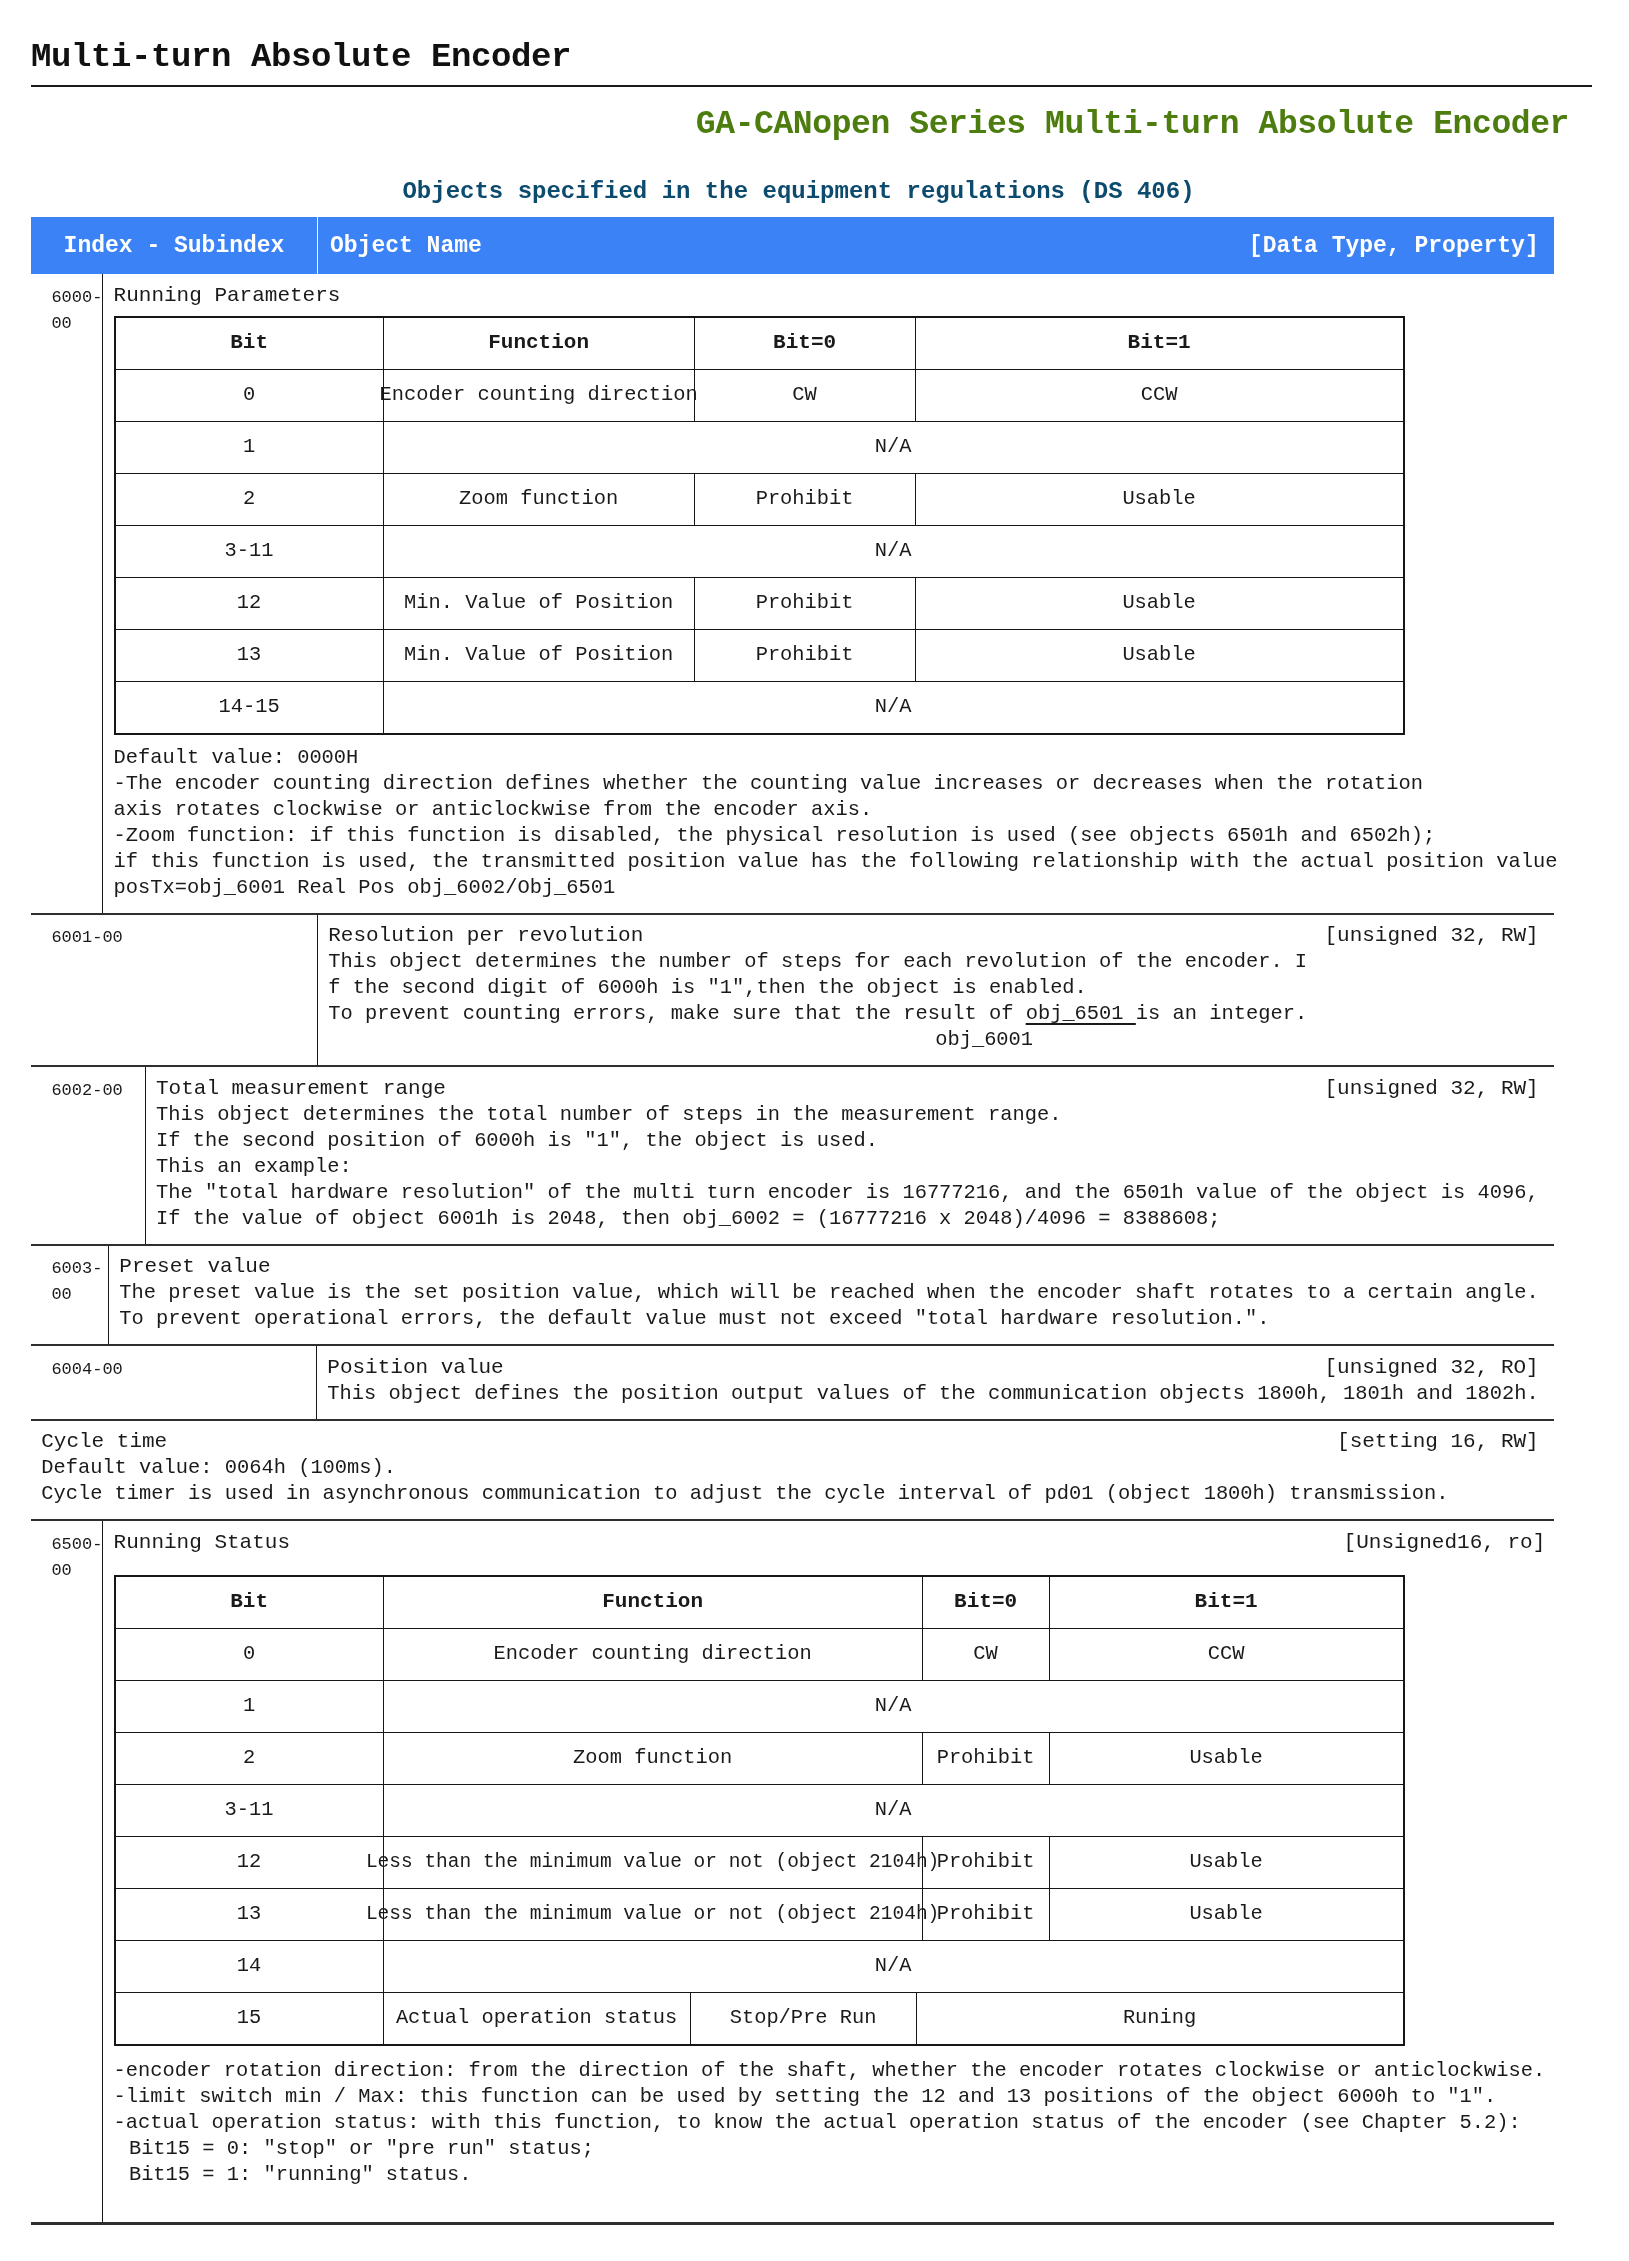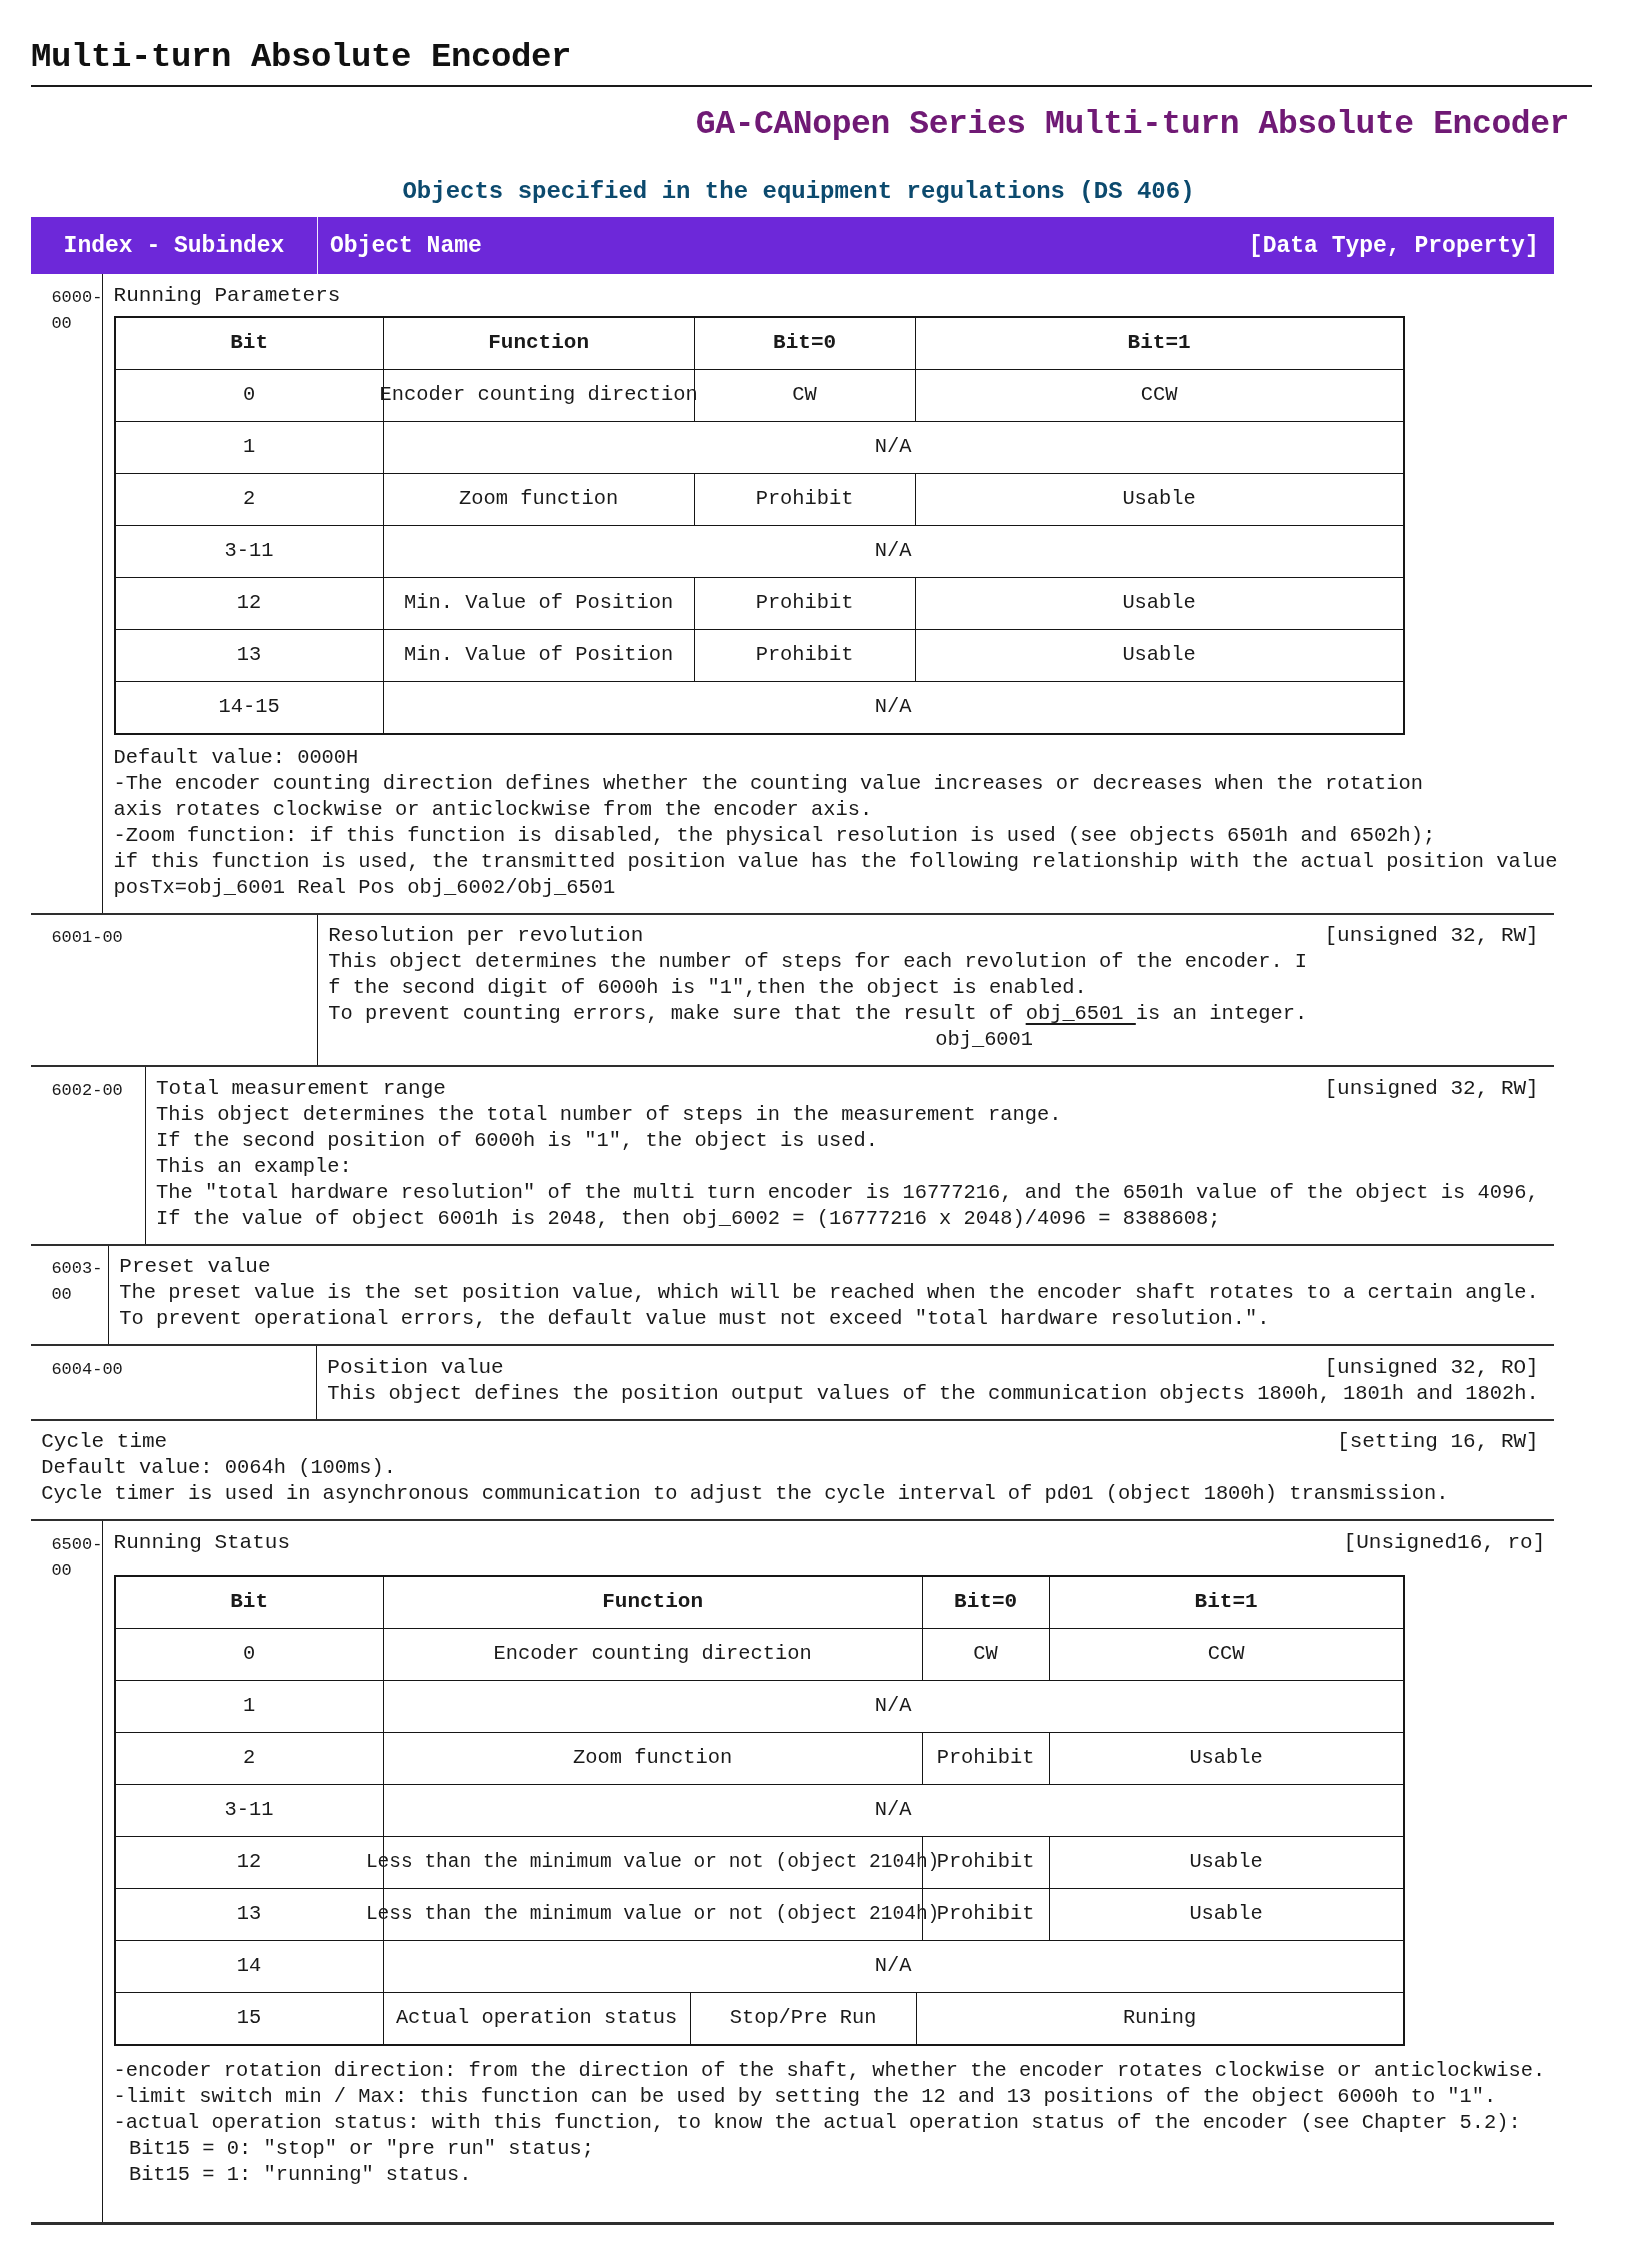--- a/index.html
+++ b/index.html
@@ -10,21 +10,21 @@
   }
   .content { position:absolute; left:31px; top:0; width:1523px; }
 
   .doc-title {
     margin-top:37px; width:1561px;
     font-size:34px; font-weight:bold; letter-spacing:-0.4px; line-height:41px;
     padding-bottom:6.8px; border-bottom:2.5px solid #1a1a1a; color:#111;
   }
   .product-title {
     margin-top:18.7px; width:1538px; text-align:right;
-    font-size:33px; font-weight:bold; letter-spacing:-0.4px; line-height:39px; color:#701a75;
+    font-size:33px; font-weight:bold; letter-spacing:-0.4px; line-height:39px; color:#4d7c0f;
   }
   .section-heading {
     margin-top:34px; margin-left:12px;
     font-size:24px; font-weight:bold; line-height:28px;
   }
 
   .objtable { margin-top:11px; width:1523px; border-bottom:3.4px solid #2e2e2e; }
 
   .red-header { display:flex; height:57px; color:#fff; font-weight:bold; font-size:23px; }
   .red-header .hcol-left {
@@ -86,21 +86,21 @@
   <div class="content">
 
     <div class="doc-title">Multi-turn Absolute Encoder</div>
 
     <div class="product-title">GA-CANopen Series Multi-turn Absolute Encoder</div>
 
     <div class="section-heading" style="color: #0c4a6e; text-align: center;">Objects specified in the equipment regulations (DS 406)</div>
 
     <div class="objtable">
 
-      <div class="red-header" style="background: #6d28d9;">
+      <div class="red-header" style="background: #3b82f6;">
         <div class="hcol-left">Index - Subindex</div>
         <div class="hcol-right">
           <span>Object Name</span>
           <span>[Data Type, Property]</span>
         </div>
       </div>
 
       <div class="sec">
         <div class="sec-left">6000-00</div>
         <div class="sec-right">

